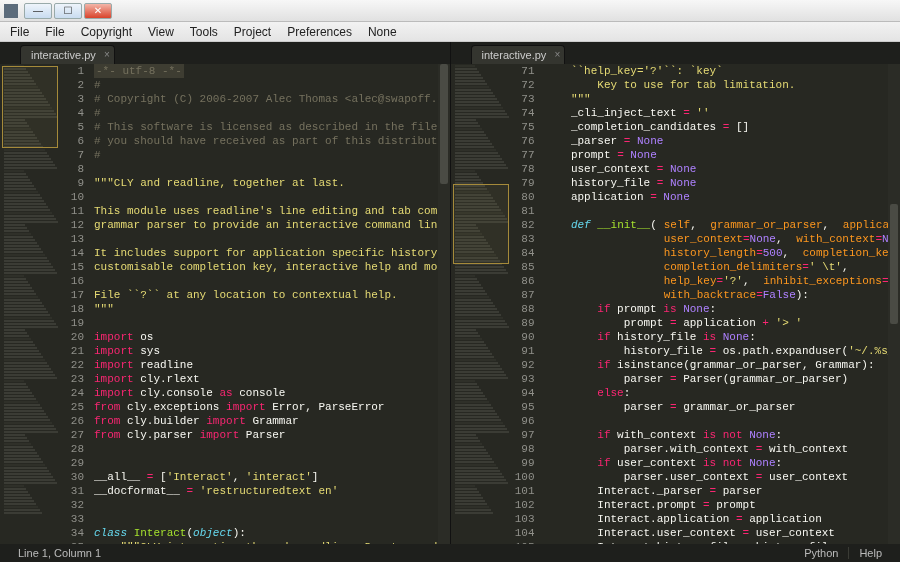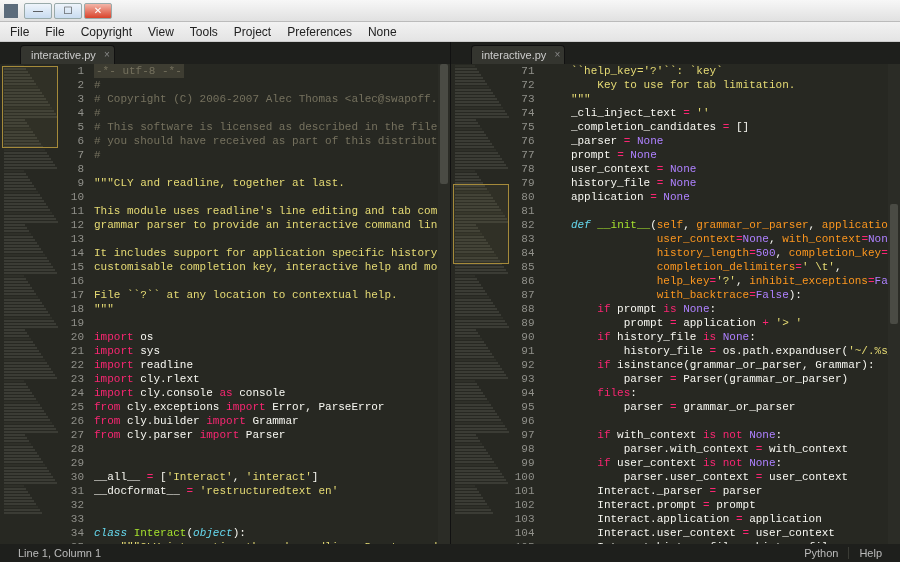--- a/index.html
+++ b/index.html
@@ -93,21 +93,21 @@
   flex:1;
   padding-left:4px;
   overflow:hidden;
 }
 .c-comment { color:#75715e; }
 .c-keyword { color:#f92672; }
 .c-string  { color:#e6db74; }
 .c-name    { color:#a6e22e; }
 .c-const   { color:#ae81ff; }
 .c-builtin { color:#66d9ef; font-style:italic; }
-.c-param   { color:#fd971f; }
+.c-param   { color:#fd971f;margin-left:7px; }
 .cursor-line { background:#3e3d32; display:inline-block; padding:0 2px; }
 .scrollbar {
   width:12px; background:#2b2c26; flex-shrink:0; position:relative;
 }
 .scroll-thumb { position:absolute; left:2px; right:2px; background:#4a4b44; border-radius:2px; }
 .statusbar {
   height: 18px;
   background:#1e1f1c;
   color:#bbb;
   display:flex; align-items:center;
@@ -636,21 +636,21 @@
                  <span class="c-param">history_length</span><span class="c-keyword">=</span><span class="c-const">500</span>, <span class="c-param">completion_key</span><span class="c-keyword">=</span><span class="c-string">'tab'</span>,
                  <span class="c-param">completion_delimiters</span><span class="c-keyword">=</span><span class="c-string">' \t'</span>,
                  <span class="c-param">help_key</span><span class="c-keyword">=</span><span class="c-string">'?'</span>, <span class="c-param">inhibit_exceptions</span><span class="c-keyword">=</span><span class="c-const">False</span>,
                  <span class="c-param">with_backtrace</span><span class="c-keyword">=</span><span class="c-const">False</span>):
         <span class="c-keyword">if</span> prompt <span class="c-keyword">is</span> <span class="c-const">None</span>:
             prompt <span class="c-keyword">=</span> application <span class="c-keyword">+</span> <span class="c-string">'&gt; '</span>
         <span class="c-keyword">if</span> history_file <span class="c-keyword">is</span> <span class="c-const">None</span>:
             history_file <span class="c-keyword">=</span> os.path.expanduser(<span class="c-string">'~/.%s_history'</span>  app
         <span class="c-keyword">if</span> isinstance(grammar_or_parser, Grammar):
             parser <span class="c-keyword">=</span> Parser(grammar_or_parser)
-        <span class="c-keyword">files</span>:
+        <span class="c-keyword">else</span>:
             parser <span class="c-keyword">=</span> grammar_or_parser
 
         <span class="c-keyword">if</span> with_context <span class="c-keyword">is not</span> <span class="c-const">None</span>:
             parser.with_context <span class="c-keyword">=</span> with_context
         <span class="c-keyword">if</span> user_context <span class="c-keyword">is not</span> <span class="c-const">None</span>:
             parser.user_context <span class="c-keyword">=</span> user_context
         Interact._parser <span class="c-keyword">=</span> parser
         Interact.prompt <span class="c-keyword">=</span> prompt
         Interact.application <span class="c-keyword">=</span> application
         Interact.user_context <span class="c-keyword">=</span> user_context

